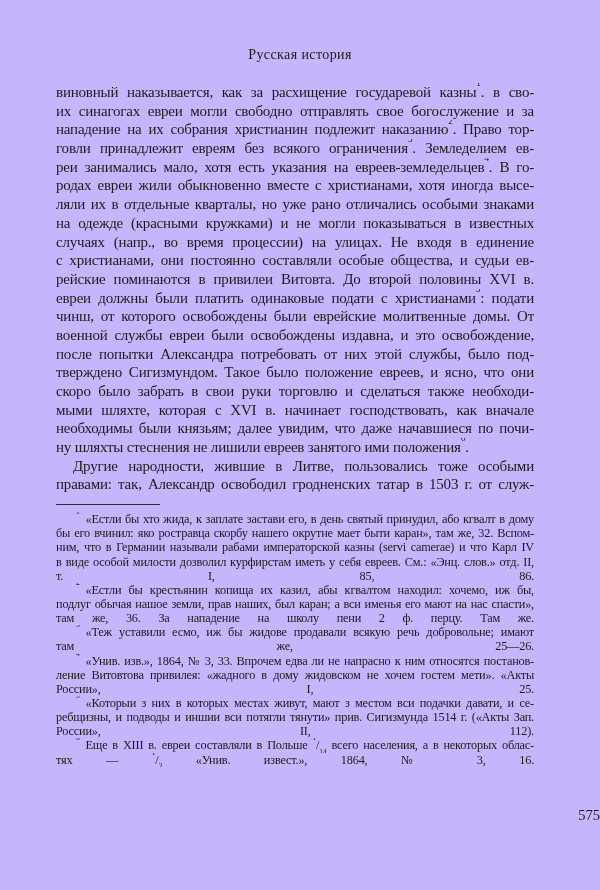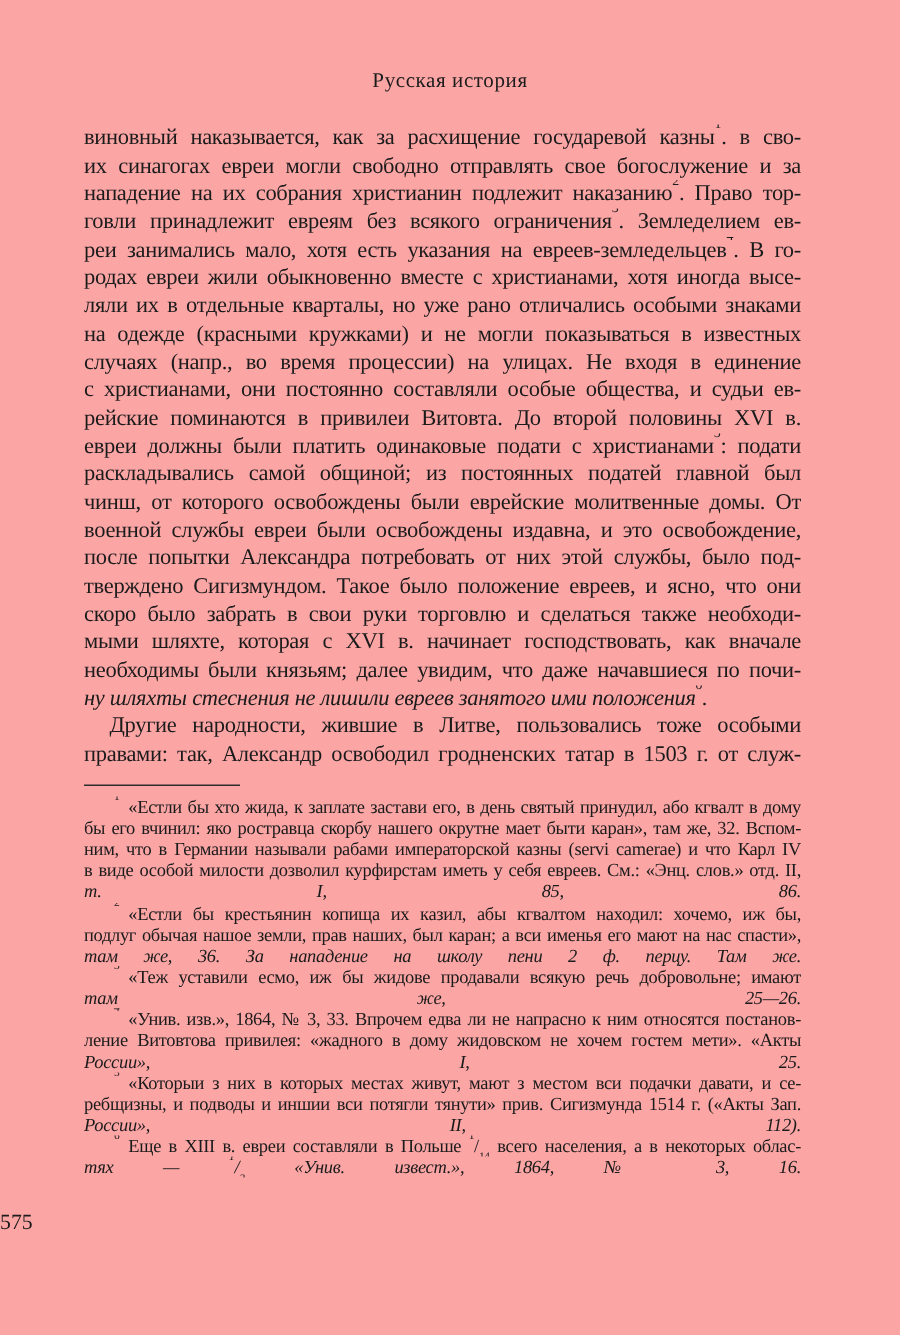--- a/index.html
+++ b/index.html
@@ -1,20 +1,20 @@
 <!DOCTYPE html>
 <html><head>
 <meta charset="utf-8">
 <style>
   html, body { margin: 0; padding: 0; background: #e8e8e8; }
   .page {
     position: relative;
     width: 600px;
     height: 890px;
-    background: #fca5a5;
+    background: #c4b5fd;
     color: #1b1b1b;
     font-family: "Liberation Serif", "DejaVu Serif", serif;
     overflow: hidden;
   }
   .running-head {
     position: absolute;
     top: 47px; left: 0;
     width: 100%;
     text-align: center;
     font-size: 14px;
@@ -30,21 +30,21 @@
     font-size: 15px;
     line-height: 18.7px;
     letter-spacing: -0.2px;
   }
   .bodytext .line {
     height: 18.7px;
     overflow: hidden;
     text-align: justify;
     text-align-last: justify;
   }
-  .line.last { text-align-last: left; font-style: italic; }
+  .line.last { text-align-last: left; }
   .indent-first .line.first { text-indent: 17px; }
   .footnote-sep {
     margin-top: 10px;
     margin-bottom: 7px;
     width: 104px;
     height: 0;
     border-top: 1.4px solid #2c2c2c;
   }
   .footnotes {
     font-size: 12.3px;
@@ -57,21 +57,21 @@
     text-align: justify;
     text-align-last: justify;
   }
   .footnotes .fn.indent-first .line.first { text-indent: 20px; }
   sup { font-size: 0.62em; line-height: 0; position: relative; top: -0.5em; }
   sub { font-size: 0.62em; line-height: 0; position: relative; top: 0.25em; }
   .page-number {
     position: absolute;
     top: 807px; left: 0;
     width: 100%;
-    text-align: left;
+    text-align: right;
     font-size: 14.5px;
   }
 </style>
 </head>
 <body>
 
 <div class="page">
 
   <div class="running-head">Русская история</div>
 
@@ -83,21 +83,20 @@
         <div class="line">нападение на их собрания христианин подлежит наказанию<sup>2</sup>. Право тор-</div>
         <div class="line">говли принадлежит евреям без всякого ограничения<sup>3</sup>. Земледелием ев-</div>
         <div class="line">реи занимались мало, хотя есть указания на евреев-земледельцев<sup>4</sup>. В го-</div>
         <div class="line">родах евреи жили обыкновенно вместе с христианами, хотя иногда высе-</div>
         <div class="line">ляли их в отдельные кварталы, но уже рано отличались особыми знаками</div>
         <div class="line">на одежде (красными кружками) и не могли показываться в известных</div>
         <div class="line">случаях (напр., во время процессии) на улицах. Не входя в единение</div>
         <div class="line">с христианами, они постоянно составляли особые общества, и судьи ев-</div>
         <div class="line">рейские поминаются в привилеи Витовта. До второй половины XVI в.</div>
         <div class="line">евреи должны были платить одинаковые подати с христианами<sup>5</sup>: подати</div>
-        <div class="line">раскладывались самой общиной; из постоянных податей главной был</div>
         <div class="line">чинш, от которого освобождены были еврейские молитвенные домы. От</div>
         <div class="line">военной службы евреи были освобождены издавна, и это освобождение,</div>
         <div class="line">после попытки Александра потребовать от них этой службы, было под-</div>
         <div class="line">тверждено Сигизмундом. Такое было положение евреев, и ясно, что они</div>
         <div class="line">скоро было забрать в свои руки торговлю и сделаться также необходи-</div>
         <div class="line">мыми шляхте, которая с XVI в. начинает господствовать, как вначале</div>
         <div class="line">необходимы были князьям; далее увидим, что даже начавшиеся по почи-</div>
         <div class="line last">ну шляхты стеснения не лишили евреев занятого ими положения<sup>6</sup>.</div>
       </div>
 

